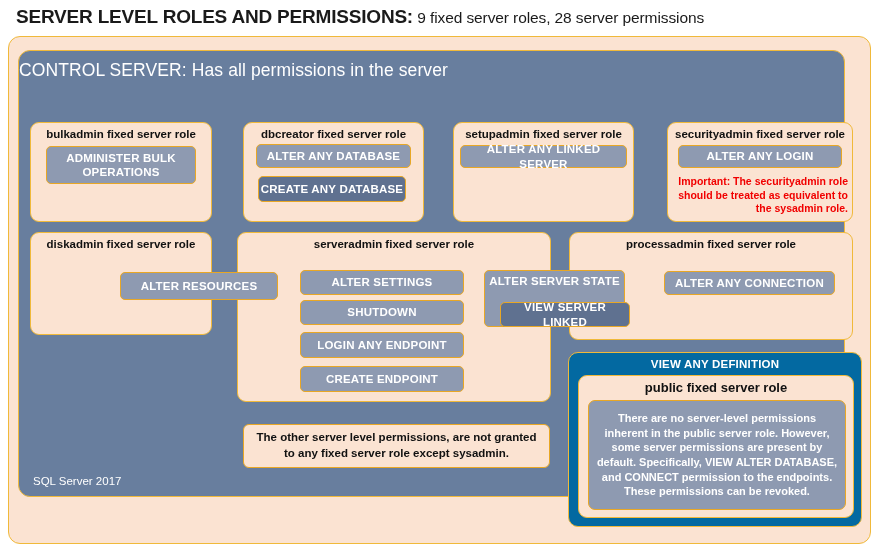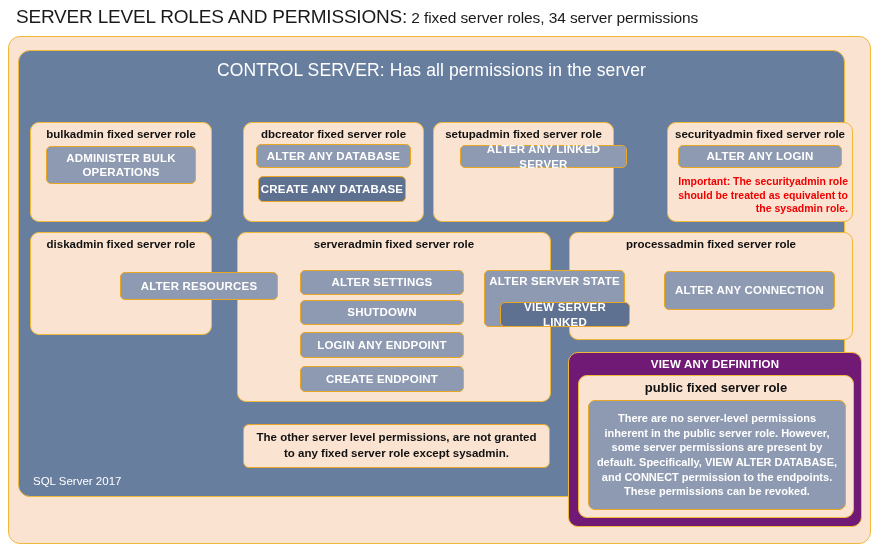--- a/index.html
+++ b/index.html
@@ -9,21 +9,21 @@
     font-family:"Liberation Sans","DejaVu Sans",sans-serif;
     overflow:hidden;
     position:relative;
   }
   
   #title-bar{
     position:absolute;left:16px;top:6px;width:860px;height:28px;
     white-space:nowrap;
   }
   #title-main{
-    font-size:19px;font-weight:400;color:#1a1a1a;letter-spacing:-.2px;
+    font-size:19px;font-weight:700;color:#1a1a1a;letter-spacing:-.2px;
   }
   #title-sub{
     font-size:15.5px;font-weight:400;color:#1a1a1a;letter-spacing:-.1px;
   }
 
   
   #sysadmin-frame{
     position:absolute;left:8px;top:36px;width:863px;height:508px;
     background:#fbe3d2;border:1.6px solid #f0b93a;border-radius:12px;
     box-sizing:border-box;
@@ -33,21 +33,21 @@
     font-size:19px;color:#171717;letter-spacing:.2px;
   }
 
   
   #control-frame{
     position:absolute;left:18px;top:50px;width:827px;height:447px;
     background:#687e9e;border:1.6px solid #f0b93a;border-radius:12px;
     box-sizing:border-box;
   }
   #control-label{
-    position:absolute;left:0;top:9px;width:100%;text-align:center;
+    position:absolute;left:0;top:9px;width:100%;
     font-size:17.5px;color:#ffffff;letter-spacing:.1px;
   }
   #footer-label{
     position:absolute;left:14px;bottom:9px;
     font-size:11.5px;color:#ffffff;
   }
 
   
   .role-card{
     position:absolute;background:#fbe3d2;
@@ -77,21 +77,21 @@
     position:absolute;box-sizing:border-box;
     background:#fbe3d2;border:1.6px solid #e8a725;border-radius:6px;
     color:#111111;font-size:11.5px;font-weight:bold;
     display:flex;align-items:center;justify-content:center;
     text-align:center;line-height:1.35;padding:4px 8px;
   }
 
   
   #public-outer{
     position:absolute;left:568px;top:352px;width:294px;height:175px;
-    background:#701a75;border:1.6px solid #f0b93a;border-radius:10px;
+    background:#0369a1;border:1.6px solid #f0b93a;border-radius:10px;
     box-sizing:border-box;
   }
   #view-any-def{
     position:absolute;left:0;top:5px;width:100%;text-align:center;
     color:#ffffff;font-size:11.5px;font-weight:bold;letter-spacing:.2px;
   }
   #public-inner{
     position:absolute;left:9px;top:22px;width:276px;height:143px;
     background:#fbe3d2;border:1.6px solid #f0b93a;border-radius:9px;
     box-sizing:border-box;
@@ -105,21 +105,21 @@
     background:#8e9ab1;border:1.5px solid #e8a725;border-radius:7px;
     box-sizing:border-box;color:#ffffff;font-size:11px;font-weight:bold;
     display:flex;align-items:center;justify-content:center;text-align:center;
     line-height:1.32;padding:3px 6px;
   }
 </style>
 </head>
 <body>
 
 <div id="title-bar">
-  <span id="title-main">SERVER LEVEL ROLES AND PERMISSIONS:</span><span id="title-sub"> 2 fixed server roles, 34 server permissions</span>
+  <span id="title-main">SERVER LEVEL ROLES AND PERMISSIONS:</span><span id="title-sub"> 9 fixed server roles, 28 server permissions</span>
 </div>
 
 <div id="sysadmin-frame">
   <div id="sysadmin-label">sysadmin fixed server role</div>
 </div>
 
 <div id="control-frame">
   <div id="control-label">CONTROL SERVER: Has all permissions in the server</div>
   <div id="footer-label">SQL Server 2017</div>
 </div>
@@ -128,21 +128,21 @@
   <div class="role-title">bulkadmin fixed server role</div>
 </div>
 <div class="perm" style="left:46px;top:146px;width:150px;height:38px;">ADMINISTER  BULK OPERATIONS</div>
 
 <div class="role-card" style="left:243px;top:122px;width:181px;height:100px;">
   <div class="role-title">dbcreator fixed server role</div>
 </div>
 <div class="perm" style="left:256px;top:144px;width:155px;height:24px;">ALTER ANY DATABASE</div>
 <div class="perm dark" style="left:258px;top:176px;width:148px;height:26px;">CREATE  ANY DATABASE</div>
 
-<div class="role-card" style="left:433px;top:122px;width:181px;height:100px;">
+<div class="role-card" style="left:453px;top:122px;width:181px;height:100px;">
   <div class="role-title">setupadmin fixed server role</div>
 </div>
 <div class="perm" style="left:460px;top:145px;width:167px;height:23px;">ALTER ANY LINKED SERVER</div>
 
 <div class="role-card" style="left:667px;top:122px;width:186px;height:100px;">
   <div class="role-title">securityadmin fixed server role</div>
 </div>
 <div class="perm" style="left:678px;top:145px;width:164px;height:23px;">ALTER ANY LOGIN</div>
 <div class="note-red" style="left:672px;top:175px;width:176px;">Important:  The securityadmin role should  be treated as equivalent to the sysadmin role.</div>
 
@@ -163,21 +163,21 @@
 <div class="perm" style="left:300px;top:270px;width:164px;height:25px;">ALTER SETTINGS</div>
 <div class="perm" style="left:300px;top:300px;width:164px;height:25px;">SHUTDOWN</div>
 <div class="perm" style="left:300px;top:332px;width:164px;height:26px;">LOGIN ANY ENDPOINT</div>
 <div class="perm" style="left:300px;top:366px;width:164px;height:26px;">CREATE  ENDPOINT</div>
 
 <div class="perm" style="left:484px;top:270px;width:141px;height:57px;align-items:flex-start;padding-top:3px;">
   <span>ALTER SERVER  STATE</span>
 </div>
 <div class="perm dark" style="left:500px;top:302px;width:130px;height:25px;">VIEW SERVER  LINKED</div>
 
-<div class="perm" style="left:664px;top:271px;width:171px;height:39px;">ALTER ANY CONNECTION</div>
+<div class="perm" style="left:664px;top:271px;width:171px;height:24px;">ALTER ANY CONNECTION</div>
 
 <div class="note-box" style="left:243px;top:424px;width:307px;height:44px;">The other server level permissions,  are not granted to any fixed server role except sysadmin.</div>
 
 <div id="public-outer">
   <div id="view-any-def">VIEW ANY DEFINITION</div>
   <div id="public-inner">
     <div id="public-title">public  fixed server role</div>
     <div id="public-note">There are no server-level permissions inherent in the public server role. However, some server permissions are present by default. Specifically, VIEW ALTER DATABASE, and CONNECT permission to the endpoints. These permissions can be revoked.</div>
   </div>
 </div>

